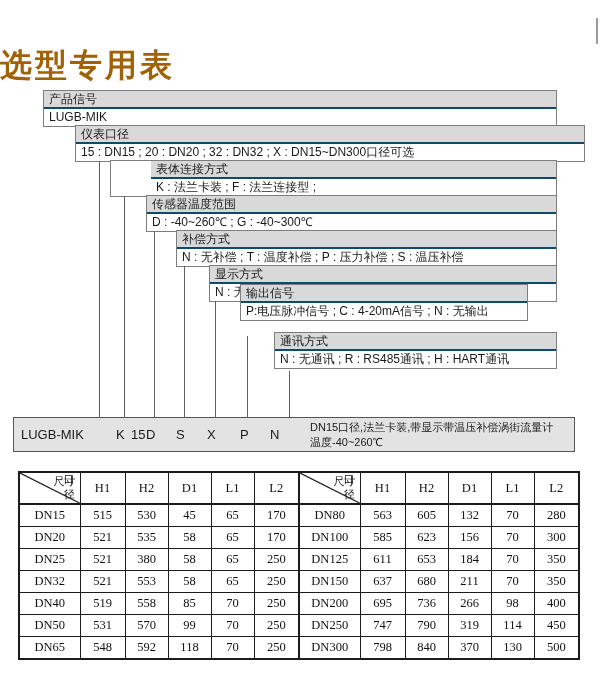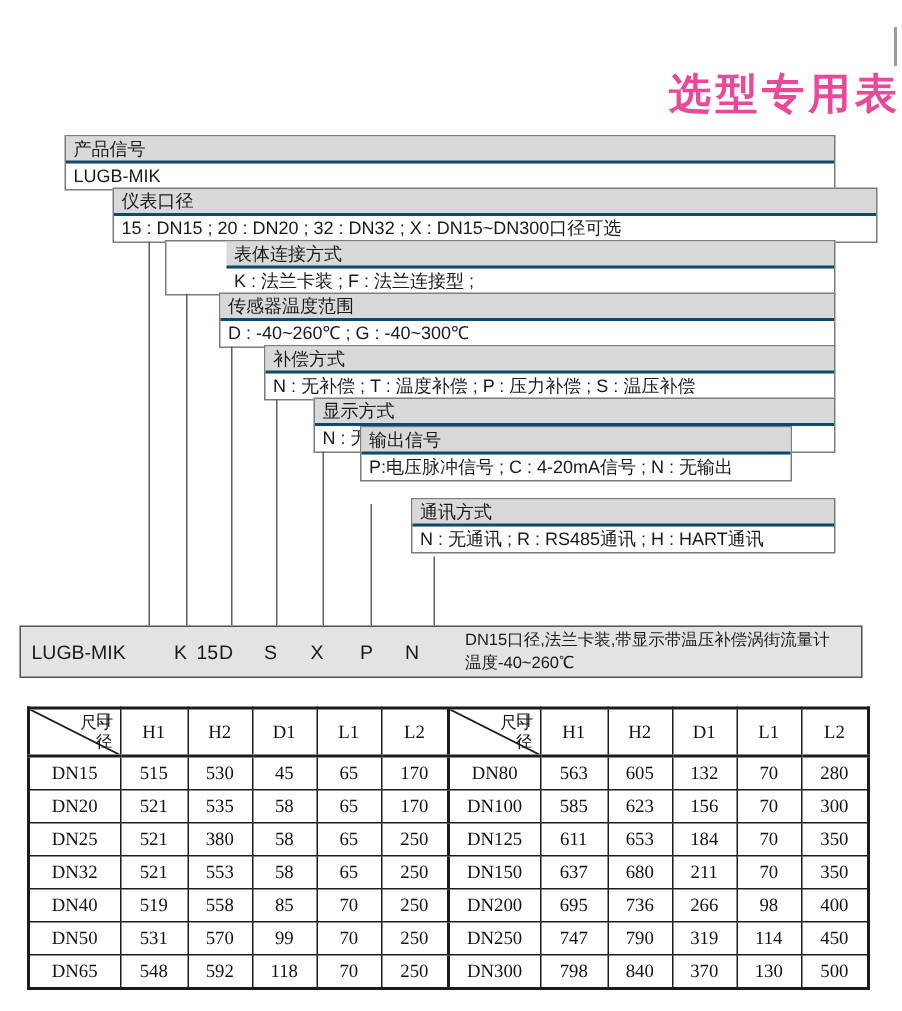--- a/index.html
+++ b/index.html
@@ -1,19 +1,19 @@
 <!DOCTYPE html>
 <html lang="zh"><head>
 <meta charset="utf-8">
 <style>
   html,body{margin:0;padding:0;background:#fff;}
   .page{position:relative;width:601px;height:674px;background:#ffffff;overflow:hidden;
         font-family:"Liberation Sans",sans-serif;color:#1a1a1a;}
-  .page-title{position:absolute;top:44px;left:0;width:100%;text-align:right;
-        font-size:28px;font-weight:bold;letter-spacing:3px;color:#ec4899;}
+  .page-title{position:absolute;top:44px;left:0;width:100%;text-align:left;
+        font-size:32px;font-weight:bold;letter-spacing:3px;color:#a16207;}
   
   .cbox{position:absolute;box-sizing:border-box;height:37px;background:#ffffff;
         border:1px solid #7d7d7d;}
   .cbox .hd{box-sizing:border-box;height:18px;line-height:17px;background:#d9d9d9;
         border-bottom:2px solid #0c4a6e;padding:0 0 0 5px;font-size:12px;
         white-space:nowrap;overflow:hidden;}
   .cbox .val{box-sizing:border-box;height:17px;line-height:17px;padding:0 0 0 5px;
         font-size:12px;white-space:nowrap;overflow:hidden;}
   .vline{position:absolute;width:1px;background:#5f5f5f;}
   

